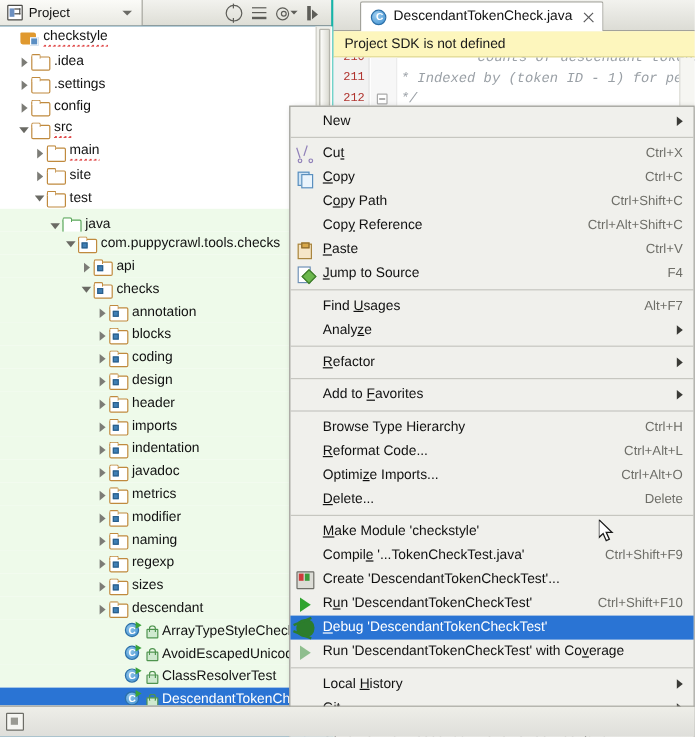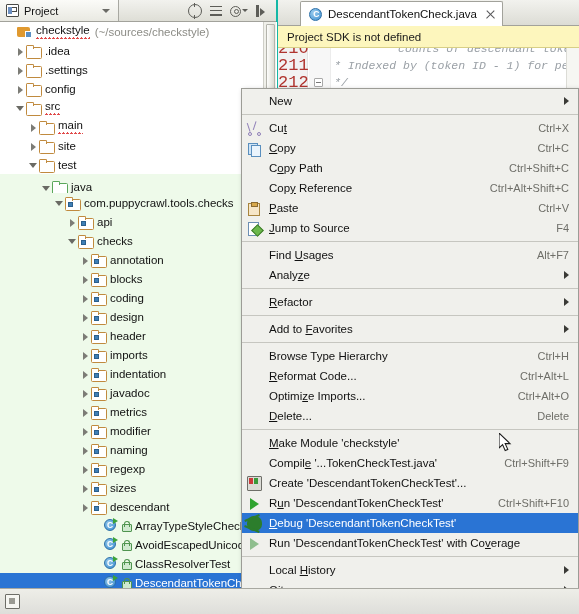--- a/index.html
+++ b/index.html
@@ -216,21 +216,21 @@
   .gutter{
     position:absolute;left:0;top:0;width:30px;height:100%;
     background:#f2f2f2;border-right:1px solid #e3e3e3;
   }
   .fold-strip{
     position:absolute;left:31px;top:0;width:22px;height:100%;background:#f7f7f7;
     border-right:1px solid #ececec;
   }
   .lnum{
     position:absolute;left:0;width:26px;text-align:right;color:#b0342f;
-    font-family:"Liberation Mono",monospace;font-size:17px;line-height:17px;
+    font-family:"Liberation Mono",monospace;font-size:10px;line-height:17px;
   }
   .ctext{position:absolute;left:56px;line-height:17px;font-family:"Liberation Mono",monospace;font-size:11.5px;white-space:pre;}
   .c-cmt{color:#9aa0a6;font-style:italic;}
   .c-pl{color:#111;}
   .fold-marker{
     position:absolute;left:36px;width:9px;height:9px;border:1px solid #a9a9a9;
     background:#fff;border-radius:1px;
   }
   .fold-marker::after{content:"";position:absolute;left:1px;top:3px;width:5px;height:1px;background:#777;}
   .ed-vscroll{
@@ -323,21 +323,20 @@
         </span>
         <span class="tbtn ic-hide"></span>
       </div>
     </div>
 
     <div class="tree" id="tree">
         <div class="row" style="padding-left: 6px;">
           <span class="arrow"></span>
           <span class="fico f-root"></span>
           <span class="lbl squig">checkstyle</span>
-          <span class="sub">(~/sources/checkstyle)</span>
         </div>
         <div class="row" style="padding-left: 15px;">
           <span class="arrow r"></span>
           <span class="fico f-plain"></span>
           <span class="lbl">.idea</span>
         </div>
         <div class="row" style="padding-left: 15px;">
           <span class="arrow r"></span>
           <span class="fico f-plain"></span>
           <span class="lbl">.settings</span>

